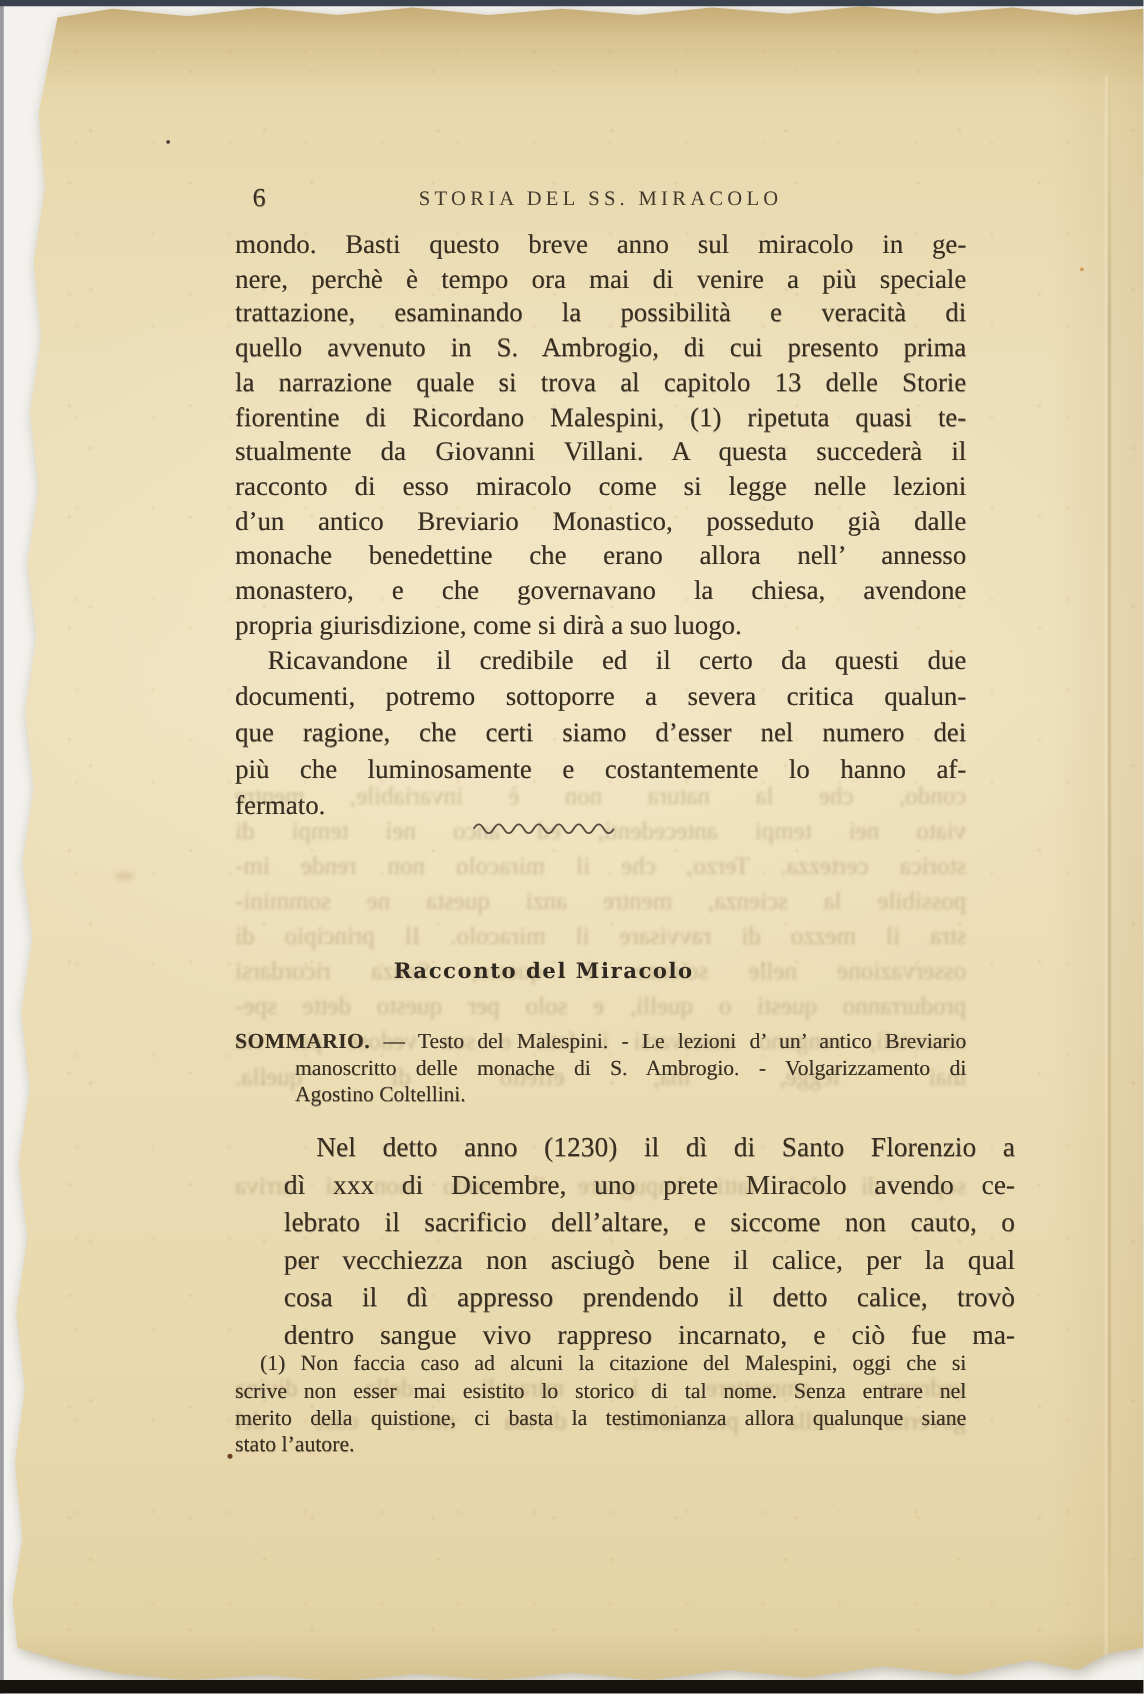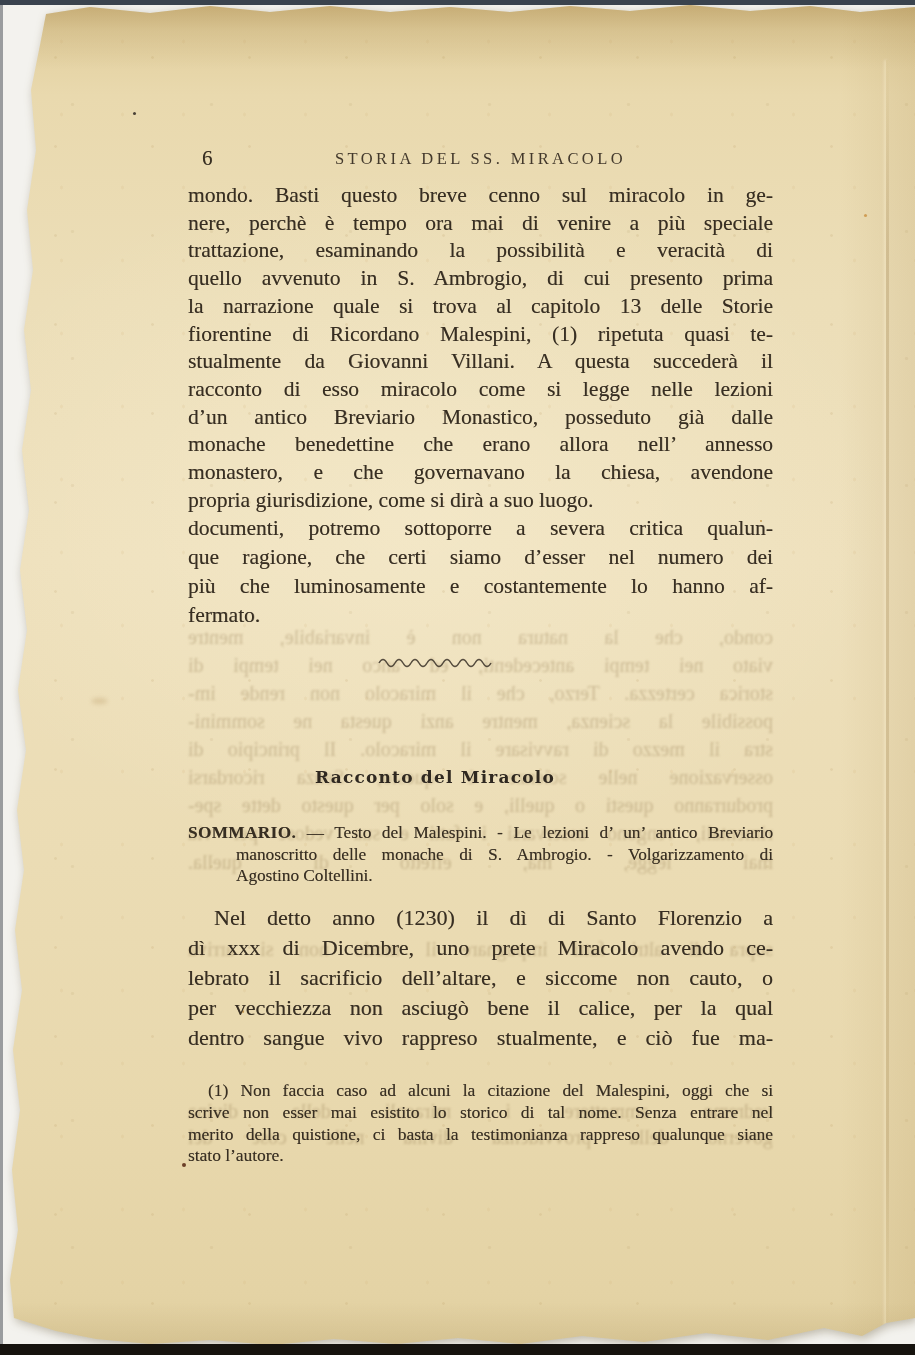--- a/index.html
+++ b/index.html
@@ -45,21 +45,21 @@
       text-align:justify;text-align-last:justify;pointer-events:none;}
 
   
   .ink{color:#372e22;text-shadow:0.3px 0.3px 0.5px rgba(55,45,30,.45);}
   .pagenum{position:absolute;left:202px;top:146px;font-size:21px;}
   .runtitle{position:absolute;left:188px;top:149px;width:585px;text-align:center;
       font-size:16.5px;letter-spacing:3.4px;color:#43392c;}
   .para{position:absolute;left:188px;width:585px;}
   .p1{top:182px;font-size:21.5px;line-height:27.7px;}
   .p2{top:514px;font-size:21.5px;line-height:28.9px;}
-  .p3{top:903px;font-size:22px;line-height:30px;}
+  .p3{top:903px;font-size:22px;line-height:30px;margin-left:39px;}
   .som{top:822px;font-size:17.2px;line-height:21.6px;}
   .fn{top:1080px;font-size:17.4px;line-height:21.8px;}
   .line{text-align:justify;text-align-last:justify;}
   .line.lastline{text-align-last:left;}
   .line.indent{text-indent:26px;}
   .fn .line.indent{text-indent:20px;}
   .som .line{padding-left:48px;}
   .som .line:first-child{padding-left:0;}
   .sl{font-weight:bold;letter-spacing:.4px;}
   .heading{position:absolute;left:188px;width:494px;text-align:center;}
@@ -98,35 +98,36 @@
           <div class="bleed" style="top: 851px;">mai legge, ma, effetto di quella.</div>
           <div class="bleed" style="top: 938px;">sopra di altri fatti impugnare il modo non si arriva</div>
           <div class="bleed" style="top: 1100px;">vedremo ammettere i miracoli della divina</div>
           <div class="bleed" style="top: 1126px;">governo della provvidenza divina nelle cose del</div>
         </div>
 
       <div class="pagenum ink">6</div>
       <div class="runtitle">STORIA  DEL  SS.  MIRACOLO</div>
 
       <div class="para p1 ink">
-          <div class="line">mondo. Basti questo breve cenno sul miracolo in ge-</div>
+          <div class="line">mondo. Basti questo breve anno sul miracolo in ge-</div>
           <div class="line">nere, perchè è tempo ora mai di venire a più speciale</div>
           <div class="line">trattazione, esaminando la possibilità e veracità di</div>
           <div class="line">quello avvenuto in S. Ambrogio, di cui presento prima</div>
           <div class="line">la narrazione quale si trova al capitolo 13 delle Storie</div>
           <div class="line">fiorentine di Ricordano Malespini, (1) ripetuta quasi te-</div>
           <div class="line">stualmente da Giovanni Villani. A questa succederà il</div>
           <div class="line">racconto di esso miracolo come si legge nelle lezioni</div>
           <div class="line">d’un antico Breviario Monastico, posseduto già dalle</div>
           <div class="line">monache benedettine che erano allora nell’ annesso</div>
           <div class="line">monastero, e che governavano la chiesa, avendone</div>
           <div class="line lastline">propria giurisdizione, come si dirà a suo luogo.</div>
         </div>
 
       <div class="para p2 ink">
+          <div class="line indent">Ricavandone il credibile ed il certo da questi due</div>
           <div class="line">documenti, potremo sottoporre a severa critica qualun-</div>
           <div class="line">que ragione, che certi siamo d’esser nel numero dei</div>
           <div class="line">più che luminosamente e costantemente lo hanno af-</div>
           <div class="line lastline">fermato.</div>
         </div>
 
       <svg class="squig" viewBox="0 0 118 14">
         <path d="M2,8 q4,-7 8,0 t8,0 t8,0 t8,0 t8,0 t8,0 t8,0 t8,0 t8,0 t8,0 t8,0 t8,0 t8,0 t8,0" fill="none" stroke="#3b3228" stroke-width="1.5" opacity="0.85"></path>
       </svg>
 
@@ -136,26 +137,27 @@
           <div class="line"><span class="sl">SOMMARIO.</span> — Testo del Malespini. - Le lezioni d’ un’ antico Breviario</div>
           <div class="line">manoscritto delle monache di S. Ambrogio. - Volgarizzamento di</div>
           <div class="line lastline">Agostino Coltellini.</div>
         </div>
 
       <div class="para p3 ink">
           <div class="line indent">Nel detto anno (1230) il dì di Santo Florenzio a</div>
           <div class="line">dì xxx di Dicembre, uno prete Miracolo avendo ce-</div>
           <div class="line">lebrato il sacrificio dell’altare, e siccome non cauto, o</div>
           <div class="line">per vecchiezza non asciugò bene il calice, per la qual</div>
-          <div class="line">dentro sangue vivo rappreso stualmente, e ciò fue ma-</div>
+          <div class="line">cosa il dì appresso prendendo il detto calice, trovò</div>
+          <div class="line">dentro sangue vivo rappreso incarnato, e ciò fue ma-</div>
         </div>
 
       <div class="para fn ink">
           <div class="line indent">(1) Non faccia caso ad alcuni la citazione del Malespini, oggi che si</div>
           <div class="line">scrive non esser mai esistito lo storico di tal nome. Senza entrare nel</div>
-          <div class="line">merito della quistione, ci basta la testimonianza rappreso qualunque siane</div>
+          <div class="line">merito della quistione, ci basta la testimonianza allora qualunque siane</div>
           <div class="line lastline">stato l’autore.</div>
         </div>
     </div>
   </div>
   <div class="strip-top"></div>
   <div class="strip-bottom"></div>
 </div>
 
 </body></html>

